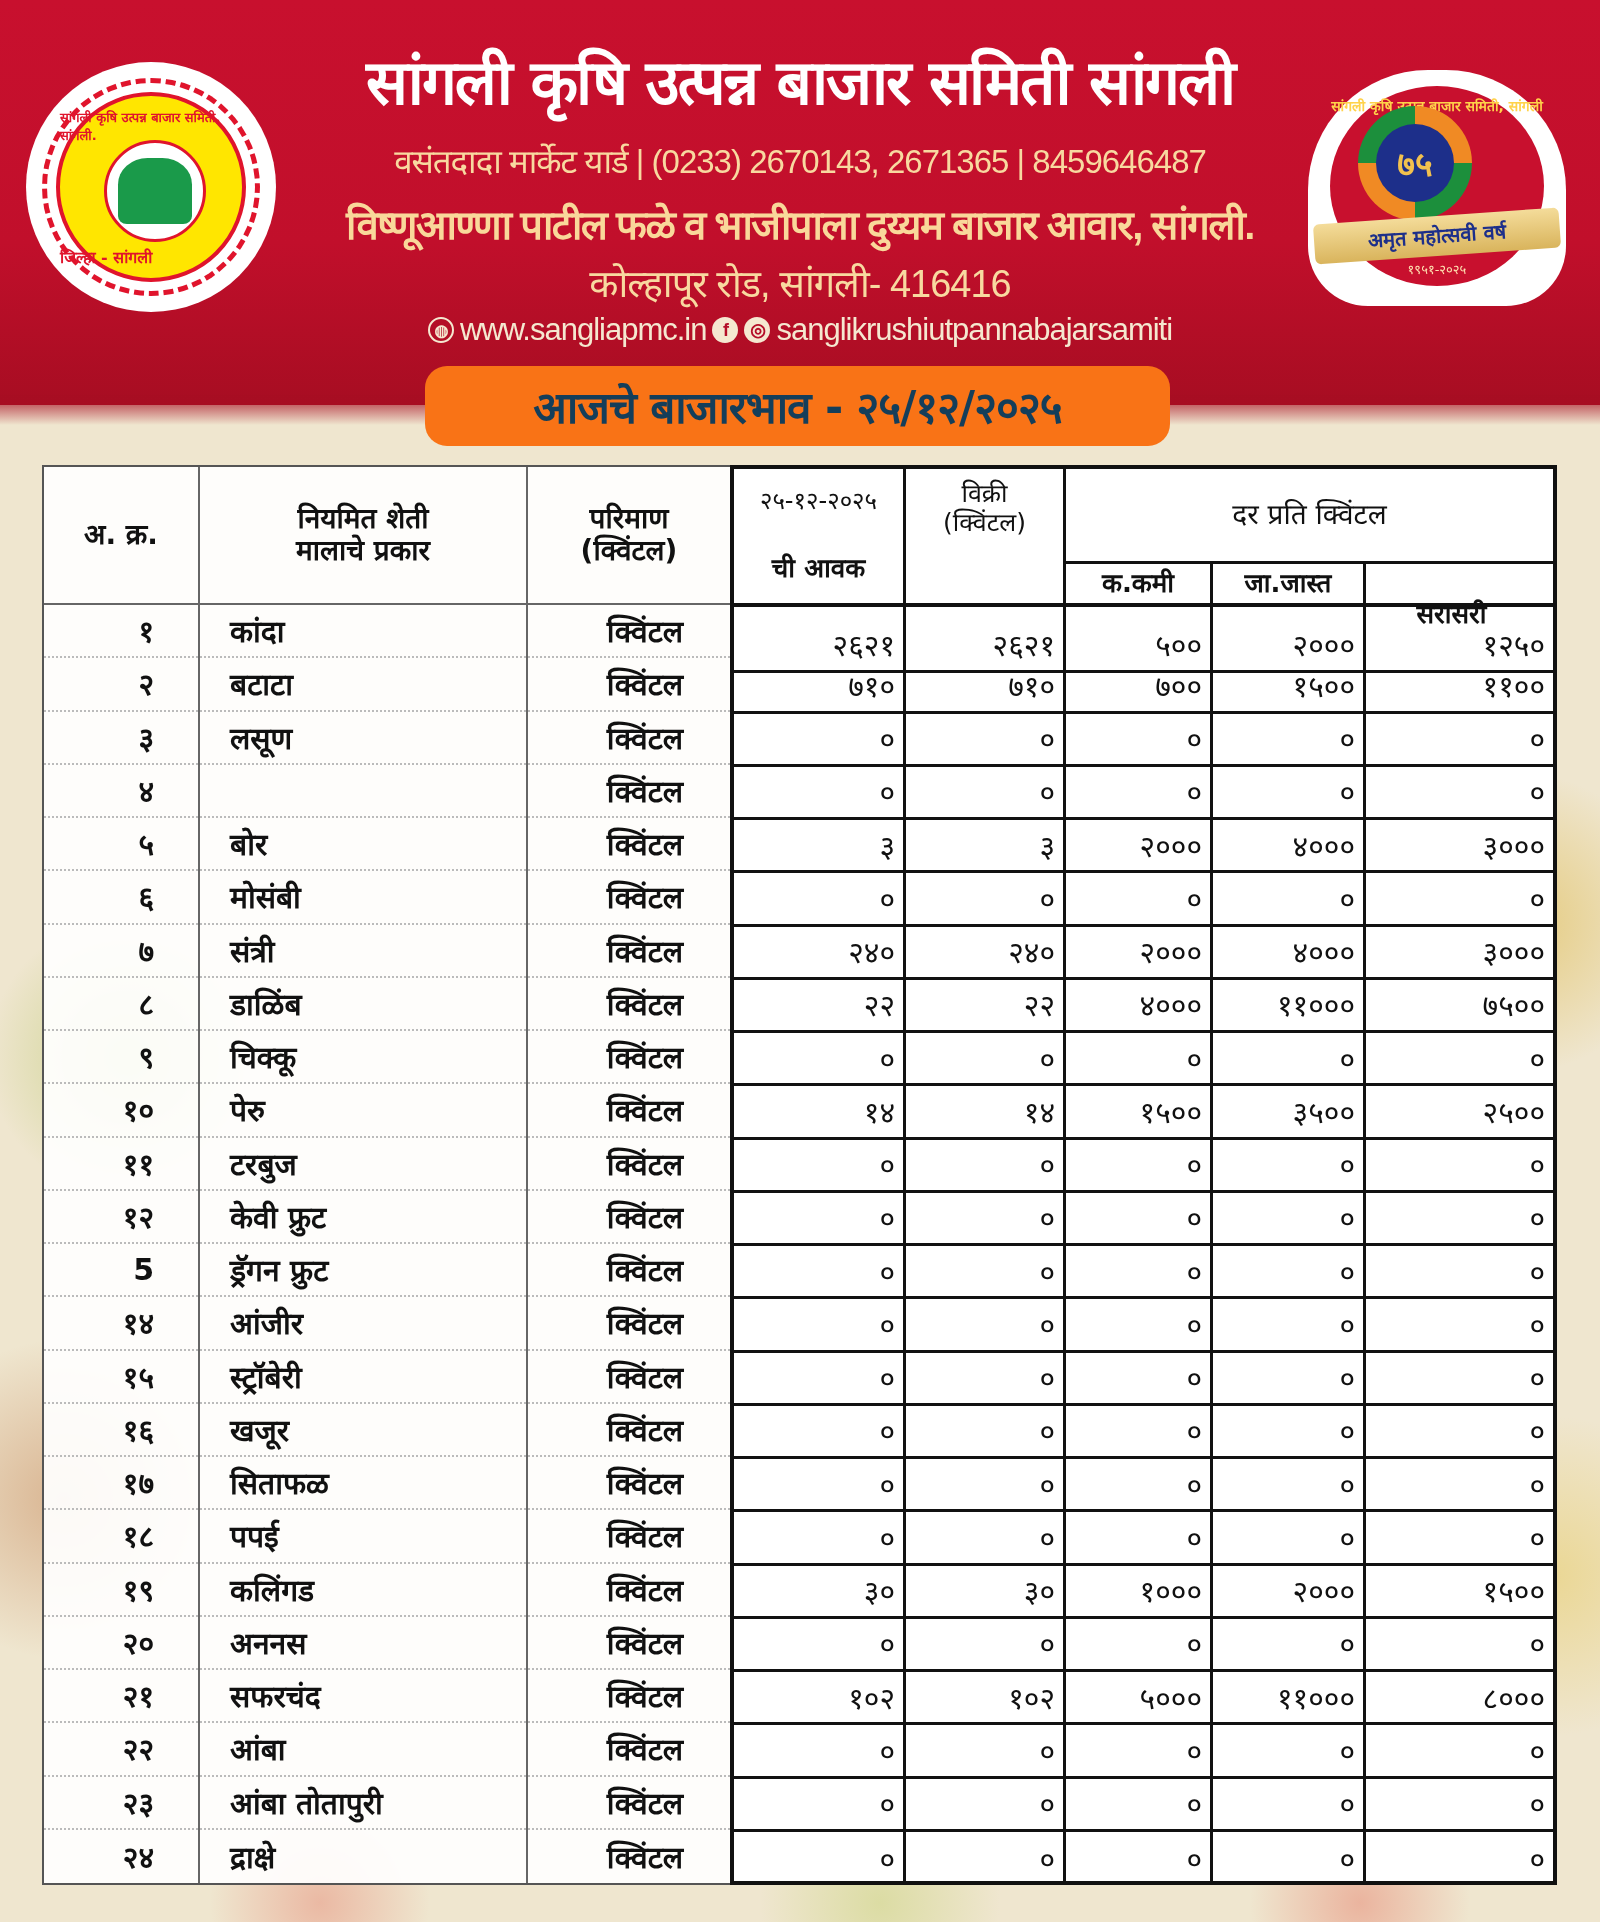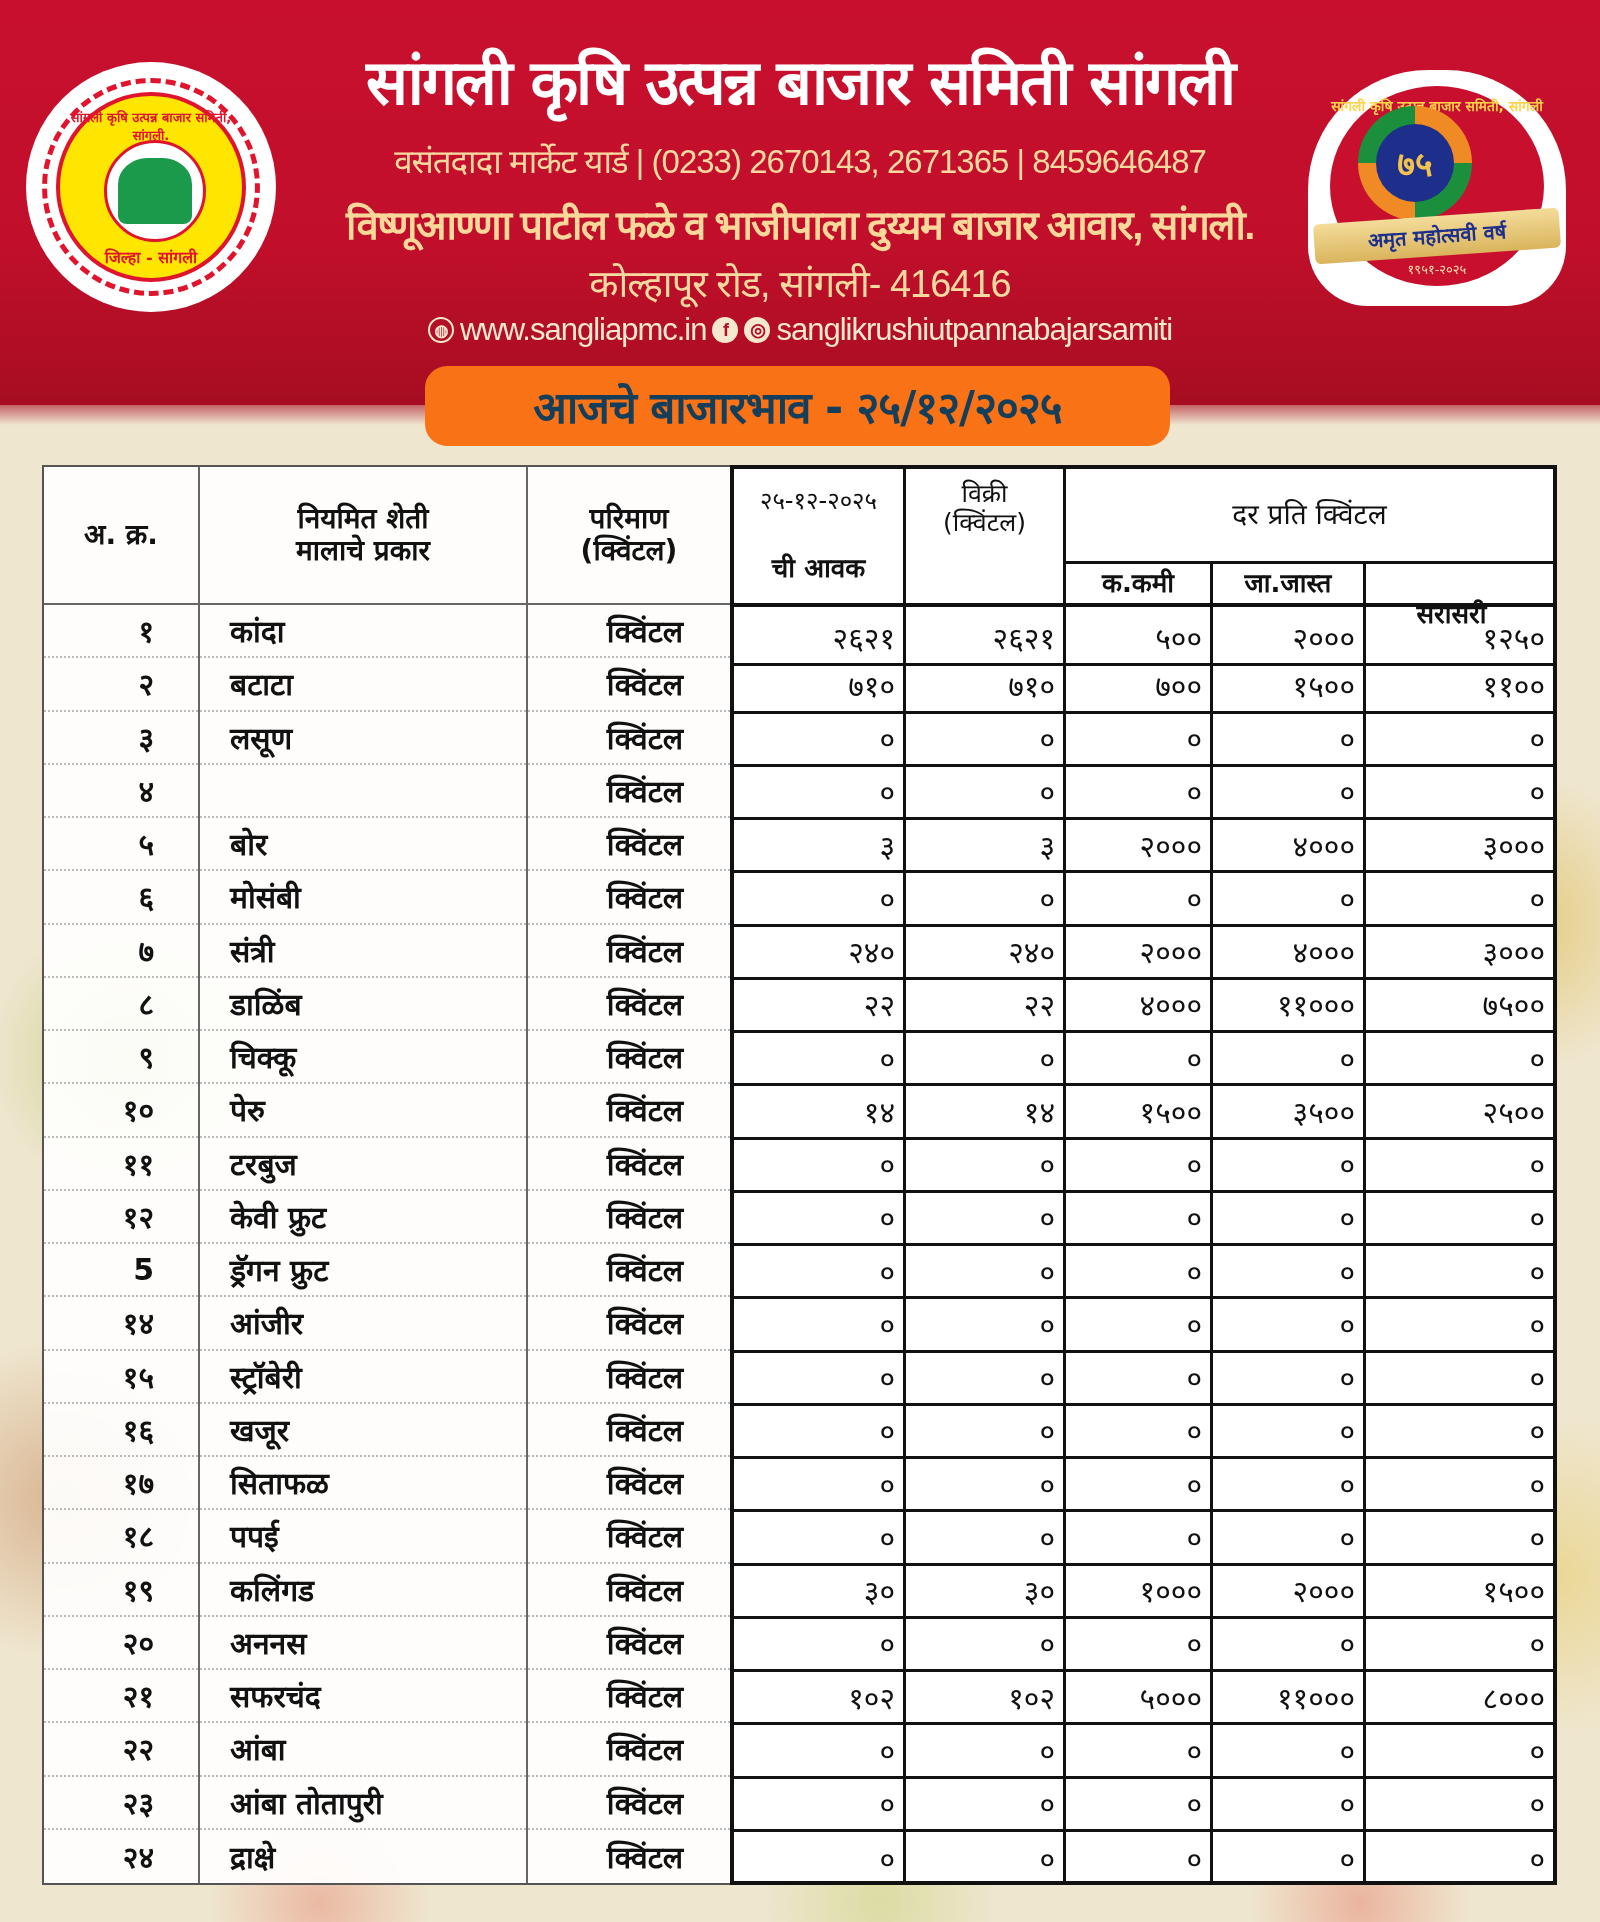--- a/index.html
+++ b/index.html
@@ -54,21 +54,21 @@
   }
   .logo-left .ring-red {
     position: absolute; left: 10px; top: 10px; width: 218px; height: 218px; border-radius: 50%;
     border: 5px dashed #e0142c;
   }
   .logo-left .ring-yellow {
     position: absolute; left: 24px; top: 24px; width: 190px; height: 190px; border-radius: 50%;
     background: #ffe600; border: 4px solid #e0142c;
   }
   .logo-left .ring-text {
-    position: absolute; left: 0; top: 12px; width: 182px; text-align: center;
+    position: absolute; left: 0; top: 12px; width: 182px; text-align: left;
     color: #e0142c; font-size: 13px; font-weight: bold;
   }
   .logo-left .ring-text.bottom { top: 150px; font-size: 16px; }
   .logo-left .inner {
     position: absolute; left: 44px; top: 44px; width: 102px; height: 102px; border-radius: 50%;
     background: #ffffff; border: 3px solid #e0142c; display:flex; align-items:center; justify-content:center;
   }
   .logo-left .tree { width: 74px; height: 66px; background: #1a9a4a; border-radius: 40% 40% 12% 12%; }
 
   
@@ -346,21 +346,21 @@
     <div class="vline dark" style="left:169px;height:134px;"></div>
     <div class="vline dark" style="left:329px;height:134px;"></div>
     <div class="vline dark" style="left:476px;top:92px;height:42px;"></div>
     <div class="vline dark" style="left:629px;top:92px;height:42px;"></div>
     <div class="hline-dark" style="left:0;top:134px;width:819px;height:4px;"></div>
     <div class="rvl" style="left:169px;"></div>
     <div class="rvl" style="left:329px;"></div>
     <div class="rvl" style="left:476px;"></div>
     <div class="rvl" style="left:629px;"></div>
     <div id="right-rows" style="position:absolute;left:0;top:138px;width:819px;height:1278px;">
-        <div class="row rrow" style="top: 5px; height: 54px;">
+        <div class="row rrow" style="top: 12px; height: 54px;">
           <div class="n n1">२६२१</div>
           <div class="n n2">२६२१</div>
           <div class="n n3">५००</div>
           <div class="n n4">२०००</div>
           <div class="n n5">१२५०</div>
         </div>
         <div class="row rrow" style="top: 53.25px; height: 53.25px; padding-left: 48px;">
           <div class="n n1">७१०</div>
           <div class="n n2">७१०</div>
           <div class="n n3">७००</div>

